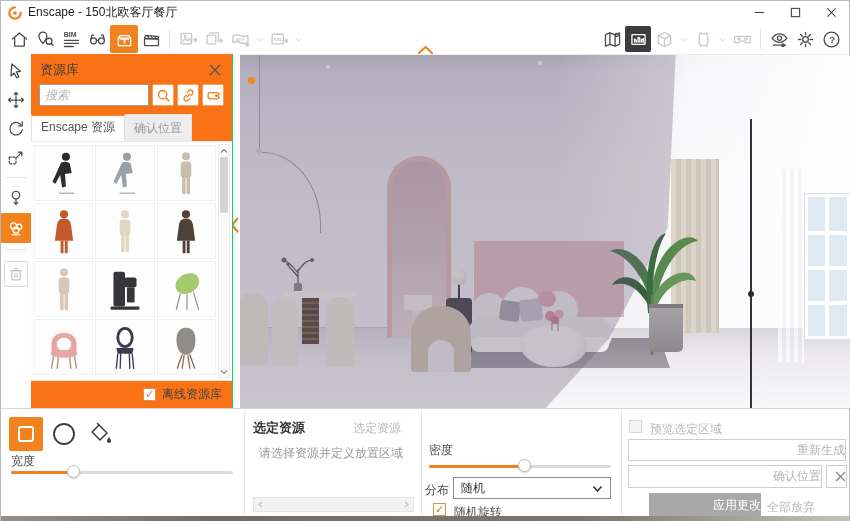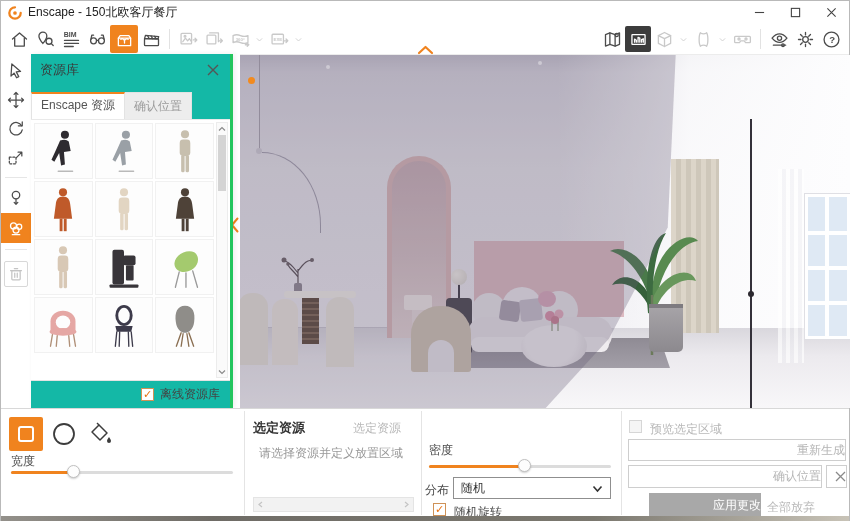--- a/index.html
+++ b/index.html
@@ -30,23 +30,23 @@
   .top-chevron{position:absolute;left:416px;top:40px;width:17px;height:10px;color:#f0831e;}
   
   .rail{position:absolute;left:0;top:53px;width:30px;height:354px;background:#fff;display:flex;
         flex-direction:column;align-items:center;padding-top:2px;box-sizing:border-box;}
   .rail-btn{width:28px;height:27px;display:flex;align-items:center;justify-content:center;color:#4c4c4c;margin:1px 0;}
   .rail-btn svg{width:20px;height:20px;}
   .rail-btn.active{background:#f0831e;color:#fff;width:30px;height:30px;}
   .rail-btn.disabled-boxed{color:#c4c4c4;border:1px solid #d8d8d8;width:22px;height:24px;border-radius:2px;margin-top:6px;}
   .rail-divider{width:22px;height:1px;background:#e6e6e6;margin:5px 0;}
   
-  .asset-panel{position:absolute;left:30px;top:53px;width:202px;height:354px;background:#14b8a6;
+  .asset-panel{position:absolute;left:30px;top:53px;width:202px;height:354px;background:#f97316;
                box-shadow:2px 0 5px rgba(0,0,0,.07);display:flex;flex-direction:column;box-sizing:border-box;
-               border-right:3px solid #22c55e;}
+               border-right:1px solid #22c55e;}
   .ap-header{display:flex;align-items:center;padding:7px 9px 5px 9px;font-size:13px;color:#3a3a3a;}
   .ap-close{margin-left:auto;width:16px;height:16px;color:#555;display:flex;align-items:center;justify-content:center;}
   .ap-close svg{width:12px;height:12px;}
   .ap-search{display:flex;align-items:center;padding:0 8px;gap:3px;}
   .ap-search input{flex:1;min-width:0;height:20px;border:1px solid #9a9a9a;font-size:12px;padding:0 5px;
                    font-style:italic;color:#555;outline:none;font-family:inherit;}
   .ap-search input::placeholder{color:#b5b5b5;font-style:italic;}
   .sq-btn{width:22px;height:22px;border:1px solid #f0a35c;color:#ef7d12;display:flex;align-items:center;
           justify-content:center;background:#fff;box-sizing:border-box;border-radius:2px;}
   .sq-btn svg{width:15px;height:15px;}
@@ -411,20 +411,42 @@
 
   <div class="asset-panel">
     <div class="ap-header">
       <span>资源库</span>
       <span class="ap-close">
         <svg viewBox="0 0 12 12">
             <path d="M1 1l10 10M11 1L1 11" stroke="currentColor" stroke-width="1.4"></path>
           </svg>
         </span>
     </div>
+    <div class="ap-search">
+      <input type="text" placeholder="搜索" style="">
+      <span class="sq-btn">
+        <svg viewBox="0 0 18 18" fill="none" stroke="currentColor" stroke-width="1.6">
+            <circle cx="8" cy="8" r="5"></circle>
+            <path d="M12 12l4 4"></path>
+          </svg>
+        </span>
+      <span class="sq-btn">
+        <svg viewBox="0 0 18 18" fill="none" stroke="currentColor" stroke-width="1.5" stroke-linecap="round">
+            <path d="M7.5 10.5l3-3"></path>
+            <path d="M6.5 8.5l-2.2 2.2a3 3 0 0 0 4.2 4.2l2.2-2.2"></path>
+            <path d="M11.5 9.5l2.2-2.2a3 3 0 0 0-4.2-4.2L7.3 5.3"></path>
+          </svg>
+        </span>
+      <span class="sq-btn">
+        <svg viewBox="0 0 18 18" fill="none" stroke="currentColor" stroke-width="1.5">
+            <rect x="2.5" y="5.5" width="13" height="7.5" rx="2.5"></rect>
+            <circle cx="12.5" cy="9.2" r="0.9" fill="currentColor"></circle>
+          </svg>
+        </span>
+    </div>
     <div class="ap-tabs">
       <span class="ap-tab active">Enscape 资源</span>
       <span class="ap-tab">确认位置</span>
     </div>
     <div class="ap-gridwrap">
       <div class="ap-grid" id="asset-grid">
           <div class="ap-cell">
             <svg viewBox="0 0 40 52">
               <circle cx="22" cy="7" r="4.2" fill="#2e2b30"></circle>
               <path d="M17 13q6-2 9 1l2 10-7 1 1 13-4 1-2-13-5 9-3-2 5-11z" fill="#2e2b30"></path>

